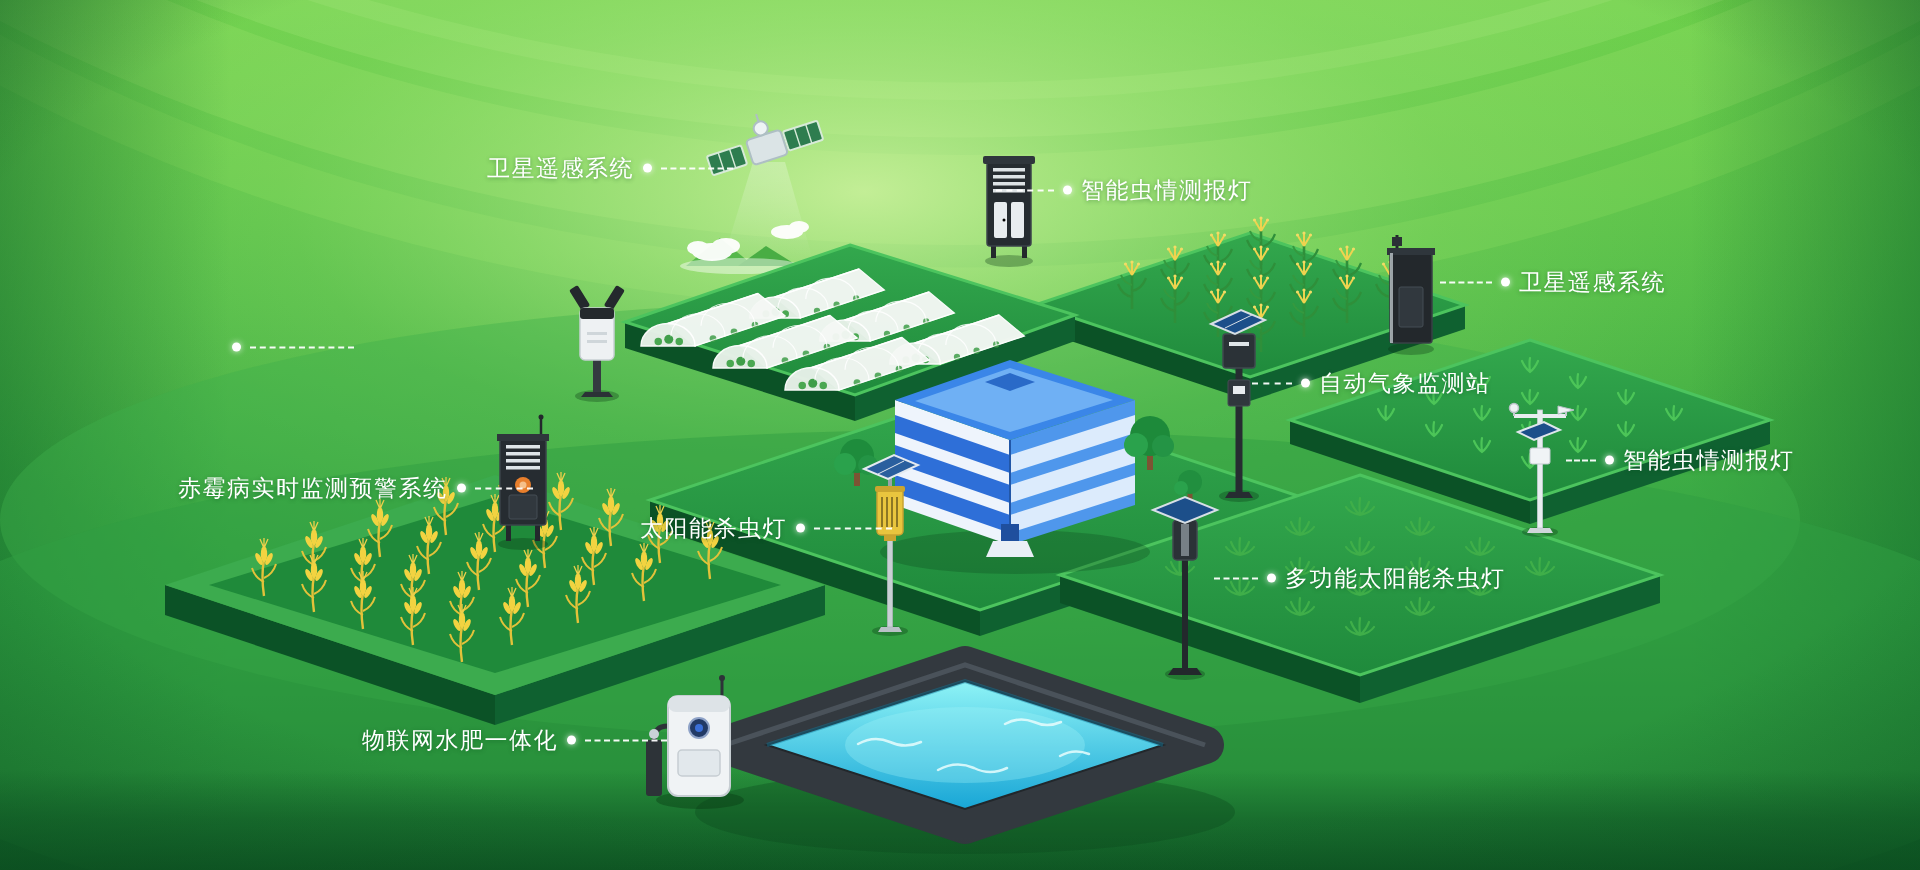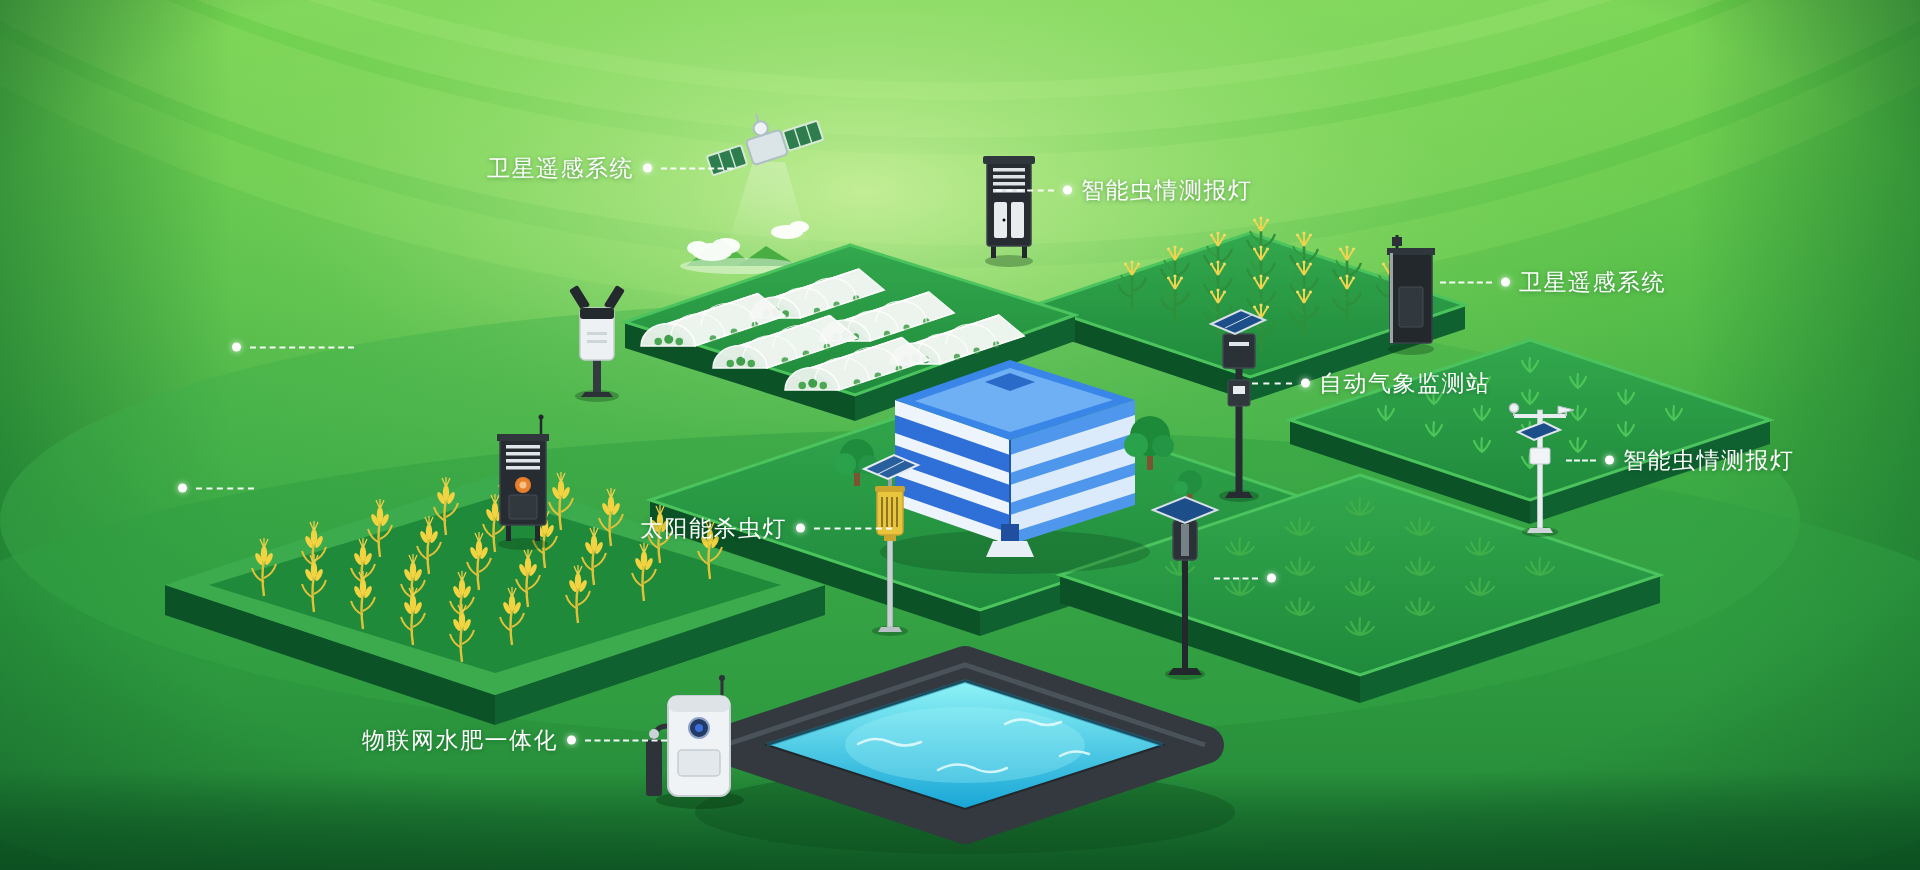--- a/index.html
+++ b/index.html
@@ -462,33 +462,35 @@
     <span>自动气象监测站</span>
   </div>
 
   <div class="label" style="left:1566px;top:460px">
     <span class="dash" style="width:30px"></span>
     <span class="dot"></span>
     <span>智能虫情测报灯</span>
   </div>
 
   <div class="label" style="left:178px;top:488px">
+    <span>赤霉病实时监测预警系统</span>
     <span class="dot"></span>
     <span class="dash" style="width:58px"></span>
   </div>
 
   <div class="label" style="left:640px;top:528px">
     <span>太阳能杀虫灯</span>
     <span class="dot"></span>
     <span class="dash" style="width:78px"></span>
   </div>
 
   <div class="label" style="left:1214px;top:578px">
     <span class="dash" style="width:44px"></span>
     <span class="dot"></span>
+    <span>多功能太阳能杀虫灯</span>
   </div>
 
   <div class="label" style="left:362px;top:740px">
     <span>物联网水肥一体化</span>
     <span class="dot"></span>
     <span class="dash" style="width:82px"></span>
   </div>
 
 </div>
 </div>

